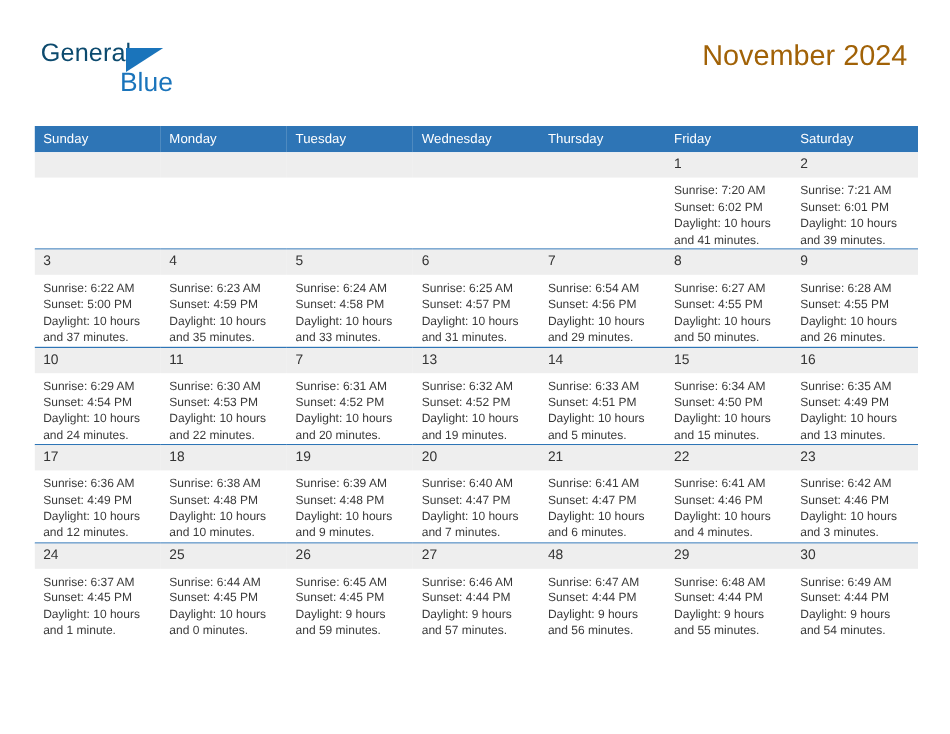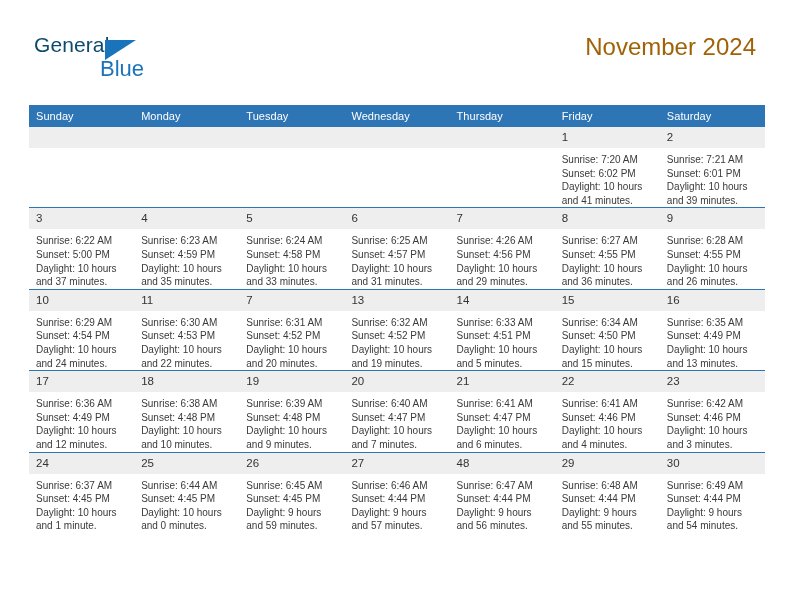--- a/index.html
+++ b/index.html
@@ -259,35 +259,35 @@
               <div>Sunset: 4:57 PM</div>
               <div>Daylight: 10 hours</div>
               <div>and 31 minutes.</div>
             </div>
           </div>
         </td>
         <td>
           <div class="daycell">
             <div class="daynum">7</div>
             <div class="dayinfo">
-              <div>Sunrise: 4:26 AM</div>
+              <div>Sunrise: 6:54 AM</div>
               <div>Sunset: 4:56 PM</div>
               <div>Daylight: 10 hours</div>
               <div>and 29 minutes.</div>
             </div>
           </div>
         </td>
         <td>
           <div class="daycell">
             <div class="daynum">8</div>
             <div class="dayinfo">
               <div>Sunrise: 6:27 AM</div>
               <div>Sunset: 4:55 PM</div>
               <div>Daylight: 10 hours</div>
-              <div>and 36 minutes.</div>
+              <div>and 50 minutes.</div>
             </div>
           </div>
         </td>
         <td>
           <div class="daycell">
             <div class="daynum">9</div>
             <div class="dayinfo">
               <div>Sunrise: 6:28 AM</div>
               <div>Sunset: 4:55 PM</div>
               <div>Daylight: 10 hours</div>

